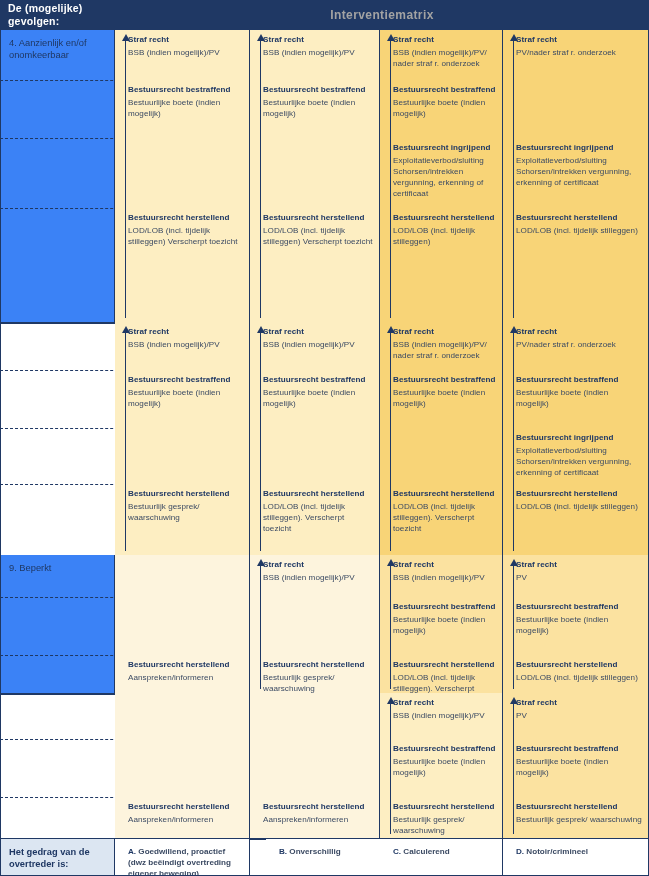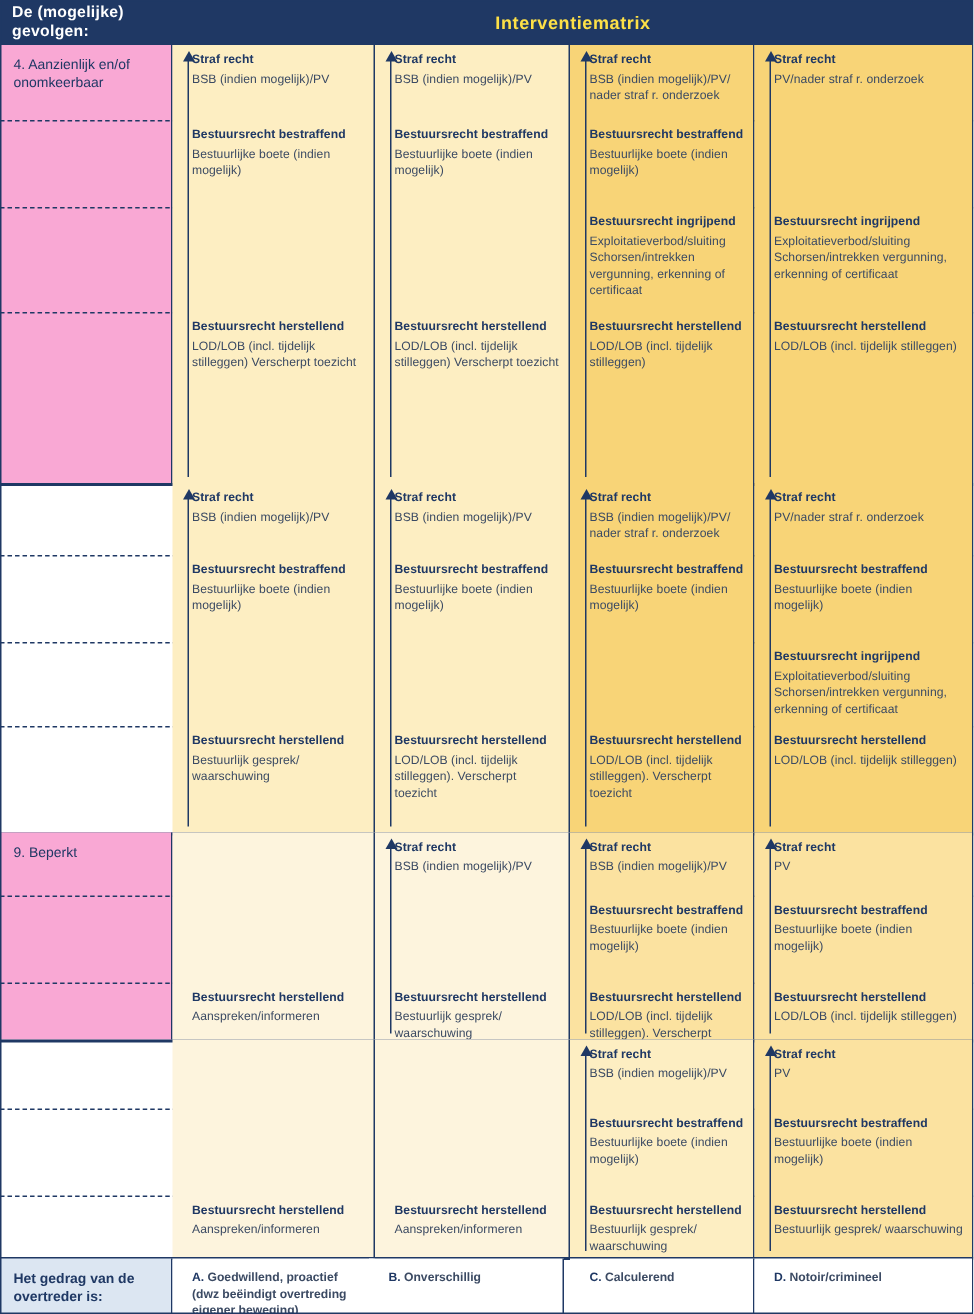--- a/index.html
+++ b/index.html
@@ -24,37 +24,37 @@
     box-sizing:border-box;
   }
   .hdr-left{
     position:absolute;left:8px;top:2px;width:105px;
     color:#ffffff;font-size:10.5px;font-weight:bold;line-height:13px;
     letter-spacing:.2px;
   }
   .hdr-title{
     position:absolute;left:115px;top:0;width:534px;height:30px;
     display:flex;align-items:center;justify-content:center;
-    color:#fde047;font-size:12px;font-weight:bold;letter-spacing:.4px;
+    color:#a3a3a3;font-size:12px;font-weight:bold;letter-spacing:.4px;
   }
 
   
   .body-area{
     position:absolute;left:0;top:30px;width:649px;height:846px;
   }
 
   
   .rowband{
     position:absolute;left:0;width:649px;
     box-sizing:border-box;
   }
   
   .rowlabel{
     position:absolute;left:0;top:0;width:115px;height:100%;
-    background:#f9a8d4;
+    background:#3b82f6;
     box-sizing:border-box;
     border-right:1.5px solid #1f3864;
   }
   .rowlabel-txt{
     position:absolute;left:9px;top:7px;width:100px;
     font-size:9.3px;color:#1f3864;line-height:12px;
   }
 
   
   .col{
@@ -120,21 +120,21 @@
     box-sizing:border-box;
     border-top:1.5px solid #1f3864;
   }
   .fcell{
     position:absolute;top:0;height:100%;
     background:#ffffff;
     box-sizing:border-box;
     padding:7px 6px 0 13px;
   }
   .fcell.colA{left:115px;width:135px;}
-  .fcell.colB{left:246px;width:130px;}
+  .fcell.colB{left:266px;width:130px;}
   .fcell.colC{left:380px;width:123px;}
   .fcell.colD{left:503px;width:146px;}
   .flabel{
     font-size:8.1px;color:#3b4a63;line-height:11.2px;
   }
   .flabel b{color:#1f3864;}
   .fleft{
     position:absolute;left:0;top:0;width:115px;height:100%;
     background:#dce6f2;border-right:1.5px solid #1f3864;
     box-sizing:border-box;

